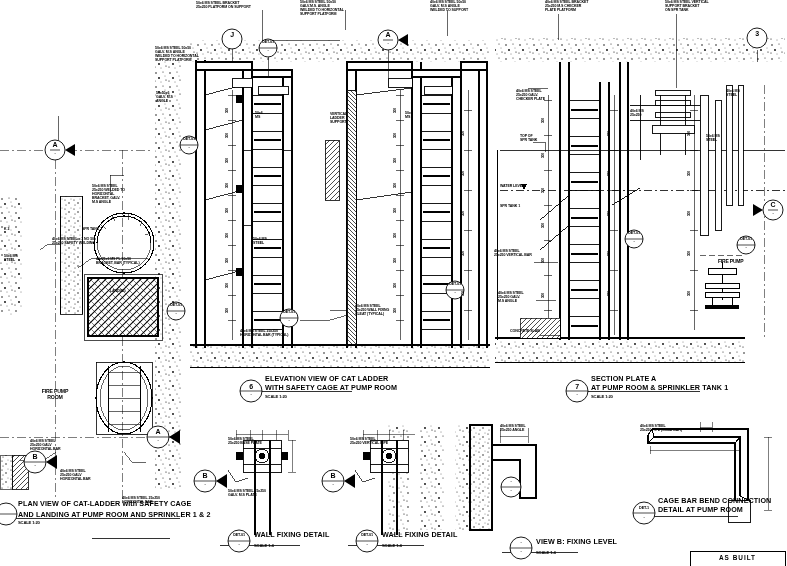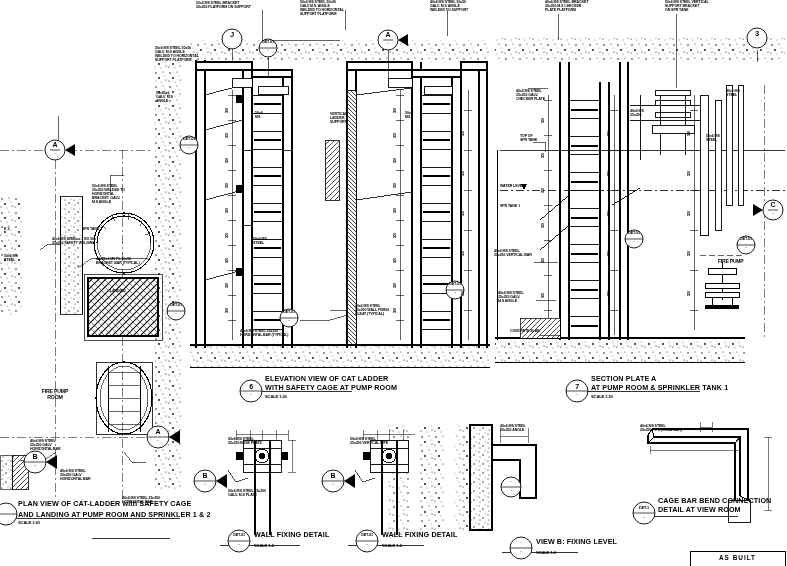--- a/index.html
+++ b/index.html
@@ -716,21 +716,21 @@
   <div class="txt title-sub" style="left:382px;top:544px;">SCALE 1:4</div>
 
   <div class="txt bub-txt-xs" style="left:513px;top:540px;width:16px;">-</div>
   <div class="txt bub-txt-xs" style="left:513px;top:549px;width:16px;">-</div>
   <div class="txt title-main" style="left:536px;top:538px;">VIEW B: FIXING LEVEL</div>
   <div class="txt title-sub" style="left:536px;top:551px;">SCALE 1:4</div>
 
   <div class="txt bub-txt-xs" style="left:634px;top:506px;width:20px;">DET-1</div>
   <div class="txt bub-txt-xs" style="left:634px;top:515px;width:20px;">-</div>
   <div class="txt title-main" style="left:658px;top:497px;">CAGE BAR BEND CONNECTION</div>
-  <div class="txt title-main" style="left:658px;top:506px;">DETAIL AT VIEW ROOM</div>
+  <div class="txt title-main" style="left:658px;top:506px;">DETAIL AT PUMP ROOM</div>
 
   <div class="txt asbuilt" style="left:690px;top:555px;width:95px;">AS BUILT</div>
 
   <div id="annotation-host"></div>
 
 <div class="txt note" style="left: 196px; top: 2px;">50x6 MS STEEL BRACKET
 25x250 PLATFORM ON SUPPORT</div>
     <div class="txt note" style="left: 300px; top: 1px;">50x6 MS STEEL 50x50
 GALV.M.S. ANGLE
 WELDED TO HORIZONTAL

